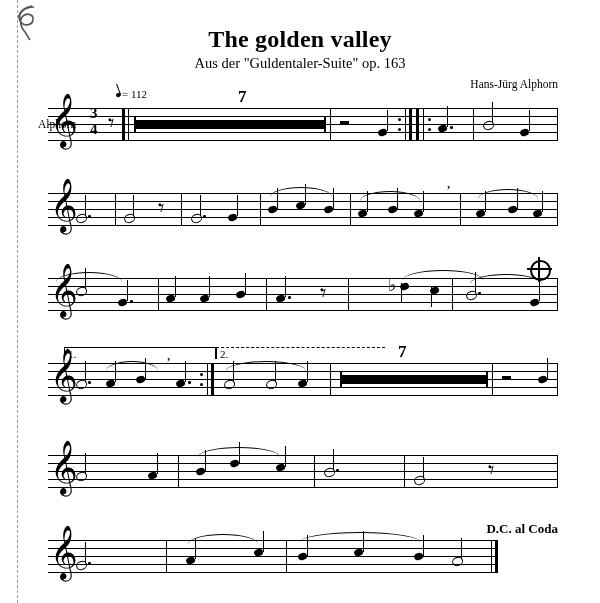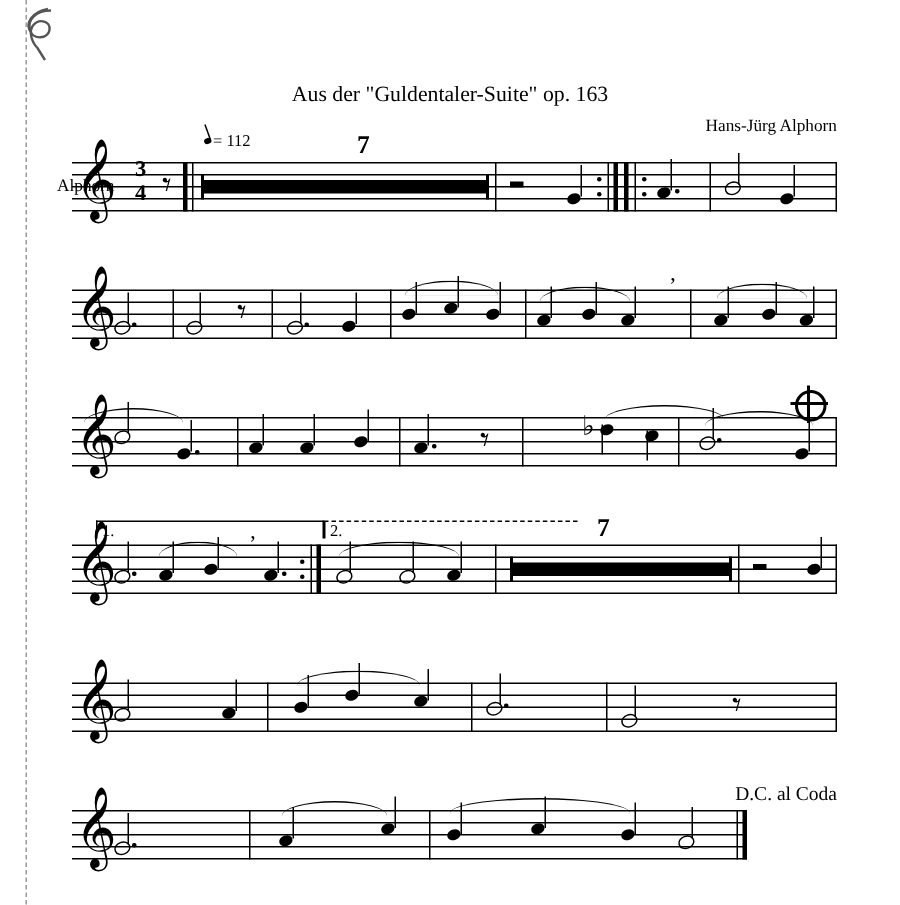--- a/index.html
+++ b/index.html
@@ -54,21 +54,21 @@
     font-size: 11.5px;
     white-space: nowrap;
   }
   .instrument {
     position: absolute;
     left: 38px; top: 118px;
     font-size: 11.5px;
   }
   .tempo {
     position: absolute;
-    left: 136px; top: 88px;
+    left: 116px; top: 88px;
     font-size: 11px;
     white-space: nowrap;
   }
   .tempo .notehead {
     display: inline-block;
     width: 5px; height: 4px;
     background: #000;
     border-radius: 50%;
     transform: rotate(-20deg);
     position: relative;
@@ -79,21 +79,21 @@
     content: "";
     position: absolute;
     right: 0; bottom: 2px;
     width: 1px; height: 11px;
     background: #000;
   }
   .dccoda {
     position: absolute;
     right: 42px; top: 521px;
     font-size: 13px;
-    font-weight: normal;
+    font-weight: bold;
     white-space: nowrap;
   }
 
   
   .system {
     position: absolute;
     left: 48px;
     width: 510px;
     height: 40px;
   }
@@ -282,20 +282,21 @@
 
   <div class="scan-edge"></div>
 
   <div class="spiral">
     <svg width="26" height="40" viewBox="0 0 26 40">
       <path d="M22 3 C12 3 6 9 8 16 C10 23 20 22 21 16 C22 10 14 8 10 13 C7 17 9 24 13 28 L18 36" fill="none" stroke="#555" stroke-width="1.6"></path>
       <path d="M20 2 C9 4 4 12 9 18" fill="none" stroke="#555" stroke-width="1.6"></path>
     </svg>
   </div>
 
+  <div class="title">The golden valley</div>
   <div class="subtitle">Aus der "Guldentaler-Suite" op. 163</div>
   <div class="composer">Hans-Jürg Alphorn</div>
   <div class="instrument">Alphorn</div>
   <div class="tempo">
     <span class="notehead"></span><span>= 112</span>
   </div>
   <div class="dccoda">D.C. al Coda</div>
 
   <div class="system" style="top:108px;">
     <div class="staff-lines">

